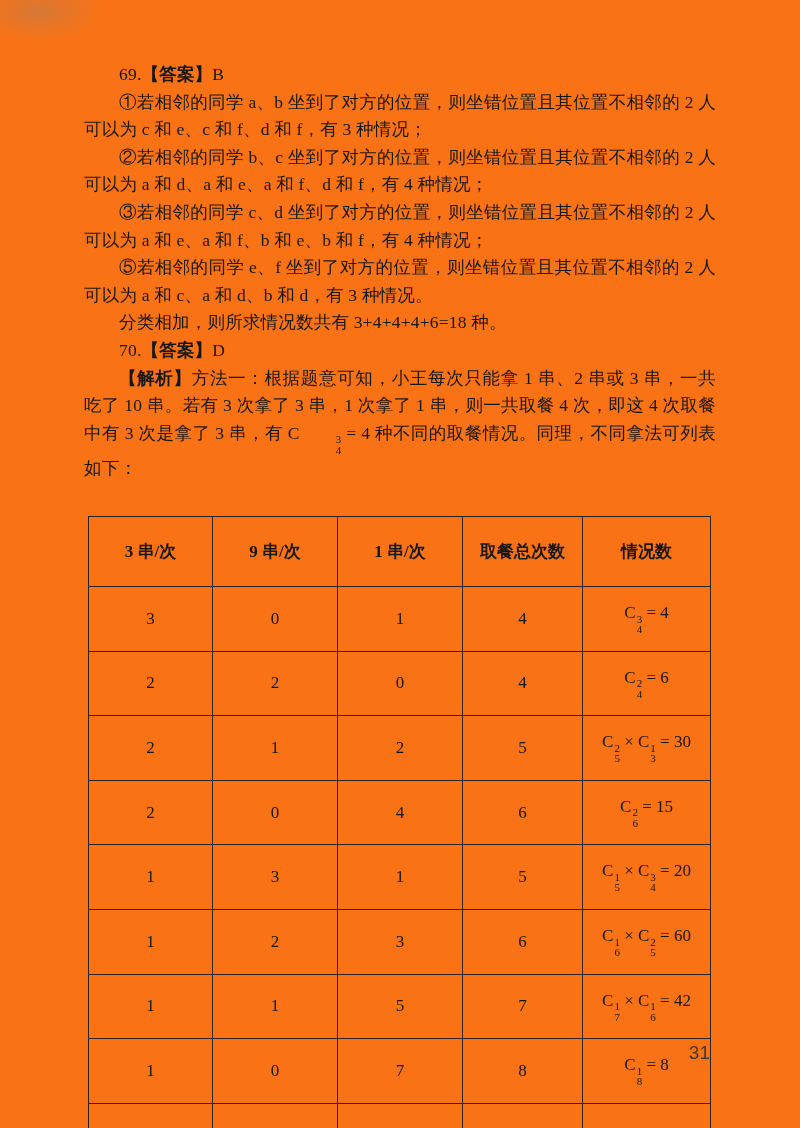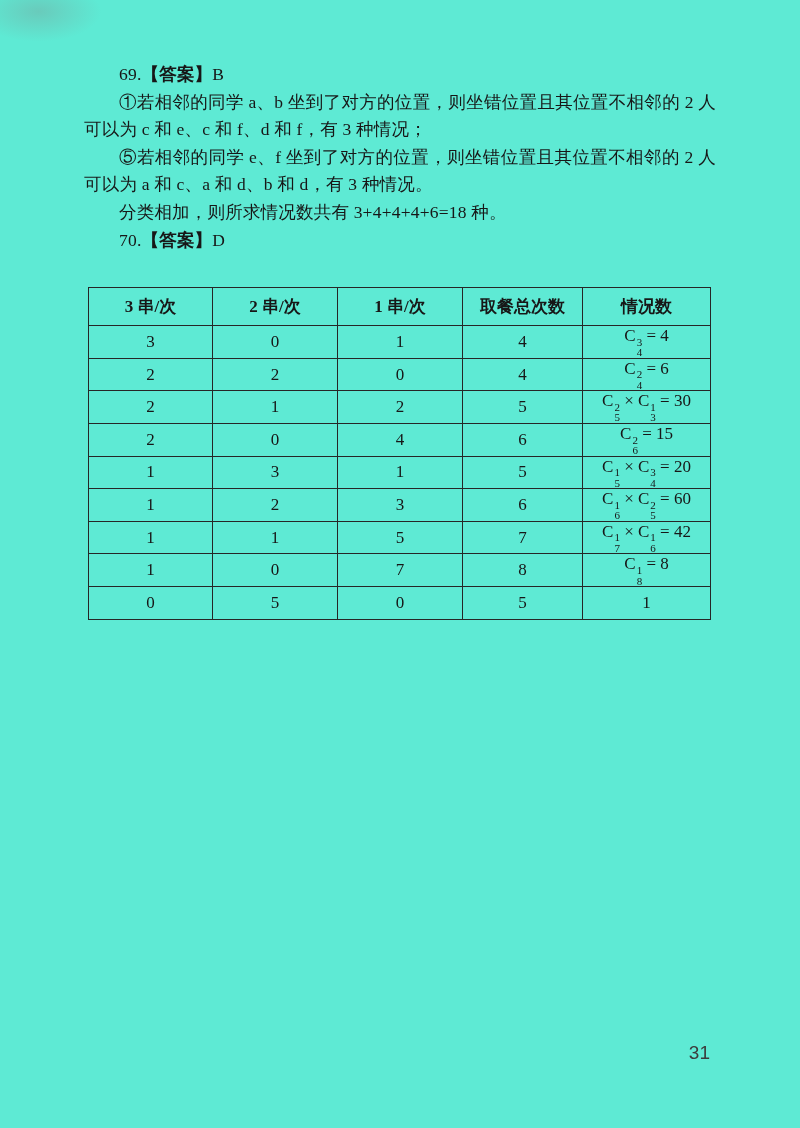--- a/index.html
+++ b/index.html
@@ -1,20 +1,20 @@
 <!DOCTYPE html>
 <html><head>
 <meta charset="utf-8">
 <style>
   html,body{margin:0;padding:0;background:#ffffff;}
   .page{
     position:relative;
     width:800px;
     height:1128px;
-    background:#5eead4;
+    background:#f97316;
     box-sizing:border-box;
     padding:61px 84px 0 84px;
     font-family:"Liberation Serif","DejaVu Serif",serif;
     color:#171717;
     overflow:hidden;
   }
   
   .page::before{
     content:"";
     position:absolute;left:0;top:0;width:110px;height:46px;
@@ -35,21 +35,21 @@
     border-collapse:collapse;
     table-layout:fixed;
     width:622px;
     margin:33px 0 0 4px;
   }
   table.combo th, table.combo td{
     border:1.7px solid #262626;
     text-align:center;
     vertical-align:middle;
     font-size:17px;
-    padding:0;
+    padding:16px;
     overflow:hidden;
     margin-top:14px;
   }
   table.combo th{height:37px;font-weight:bold;}
   table.combo td{height:31.5px;font-weight:normal;}
   
   .ss{
     display:inline-flex;
     flex-direction:column;
     vertical-align:-0.42em;
@@ -73,43 +73,49 @@
 <body>
 
 <div class="page">
 
   <section>
     <p class="para answer-line"><span>69.</span><b>【答案】</b><span>B</span></p>
 
 
     <div id="case-list">
         <p class="para">①若相邻的同学 a、b 坐到了对方的位置，则坐错位置且其位置不相邻的 2 人可以为 c 和 e、c 和 f、d 和 f，有 3 种情况；</p>
+        <p class="para">②若相邻的同学 b、c 坐到了对方的位置，则坐错位置且其位置不相邻的 2 人可以为 a 和 d、a 和 e、a 和 f、d 和 f，有 4 种情况；</p>
+        <p class="para">③若相邻的同学 c、d 坐到了对方的位置，则坐错位置且其位置不相邻的 2 人可以为 a 和 e、a 和 f、b 和 e、b 和 f，有 4 种情况；</p>
         <p class="para">⑤若相邻的同学 e、f 坐到了对方的位置，则坐错位置且其位置不相邻的 2 人可以为 a 和 c、a 和 d、b 和 d，有 3 种情况。</p>
       </div>
 
     <p class="para">分类相加，则所求情况数共有 3+4+4+4+6=18 种。</p>
 
   </section>
 
   <section>
     <p class="para answer-line"><span>70.</span><b>【答案】</b><span>D</span></p>
 
+    <p class="para"><b>【解析】</b><span>方法一：根据题意可知，小王每次只能拿 1 串、2 串或 3 串，一共吃了 10 串。若有 3 次拿了 3 串，1 次拿了 1 串，则一共取餐 4 次，即这 4 次取餐中有 3 次是拿了 3 串，有 C<span class="ss">
+            <span class="sp">3</span>
+            <span class="sb">4</span>
+          </span> = 4 种不同的取餐情况。同理，不同拿法可列表如下：</span></p>
 
     <table class="combo">
       <colgroup>
         <col style="width:124px">
           <col style="width:125px">
           <col style="width:125px">
           <col style="width:120px">
           <col style="width:128px">
       </colgroup>
       <thead>
         <tr id="table-header-row">
             <th>3 串/次</th>
-            <th>2 串/次</th>
+            <th>9 串/次</th>
             <th>1 串/次</th>
             <th>取餐总次数</th>
             <th>情况数</th>
           </tr>
       </thead>
       <tbody id="table-body">
           <tr>
             <td>3</td>
             <td>0</td>
             <td>1</td>

